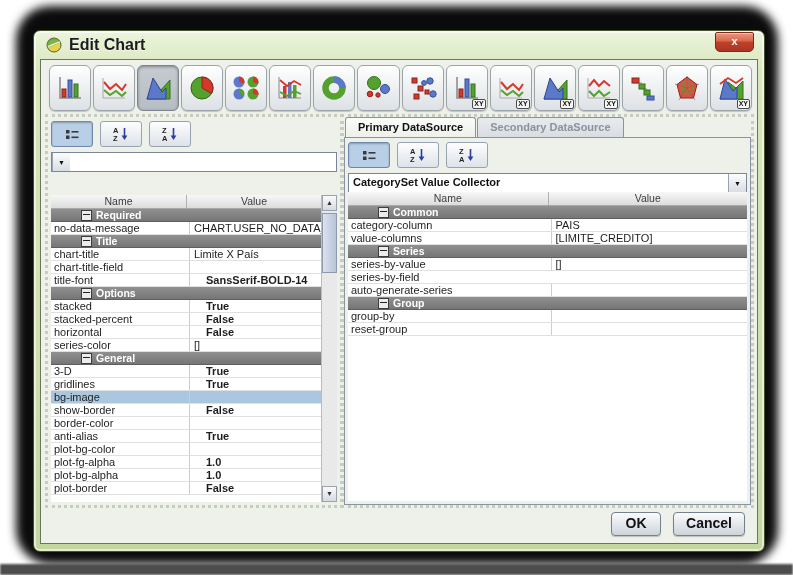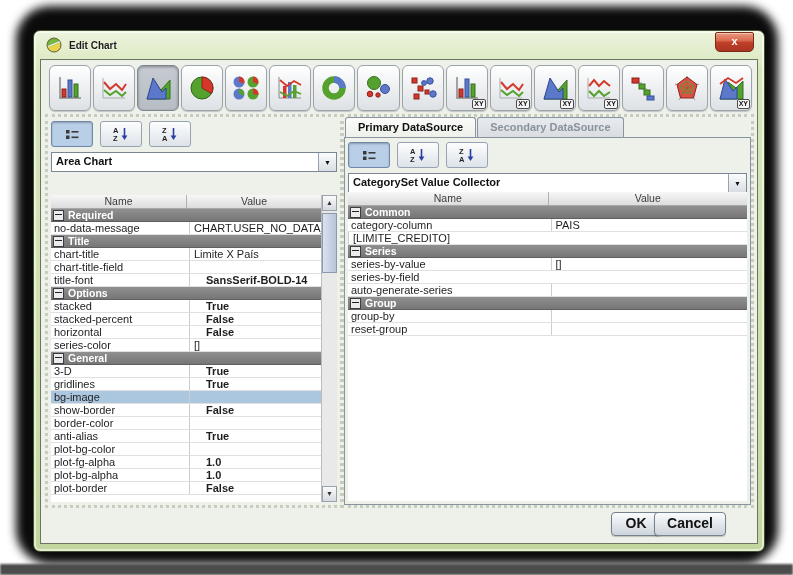--- a/index.html
+++ b/index.html
@@ -8,21 +8,21 @@
   .shadow-blob{position:absolute;left:16px;top:6px;width:762px;height:558px;background:#0b0b0b;
     border-radius:34px;filter:blur(5px);}
   .bottom-band{position:absolute;left:0;bottom:0;width:793px;height:11px;background:#4c4c4c;filter:blur(1px);}
 
   
   .dialog{position:absolute;left:33px;top:30px;width:730px;height:520px;border-radius:7px;
     background:linear-gradient(180deg,#ecf4dd 0%,#d8e6ba 8%,#cfe0ad 60%,#c3d69e 100%);
     border:1px solid #45522f;box-shadow:inset 0 0 0 2px rgba(255,255,255,.55);}
   .titlebar{position:absolute;left:0;top:0;right:0;height:28px;display:flex;align-items:center;padding-left:12px;}
   .app-icon{width:16px;height:16px;display:inline-block;margin-right:7px;}
-  .win-title{font-size:10px;font-weight:bold;color:#1c1c1c;text-shadow:0 1px 0 rgba(255,255,255,.7);}
+  .win-title{font-size:16px;font-weight:bold;color:#1c1c1c;text-shadow:0 1px 0 rgba(255,255,255,.7);}
   .close-btn{position:absolute;top:1px;right:10px;width:37px;height:18px;border:1px solid #7c2a18;
     border-radius:2px 2px 5px 5px;background:linear-gradient(180deg,#e99a80 0%,#d8664b 45%,#c2402a 50%,#b23category 100%);
     background:linear-gradient(180deg,#e99a80 0%,#d8664b 45%,#c2402a 50%,#a93522 100%);
     color:#fff;font-size:11px;font-weight:bold;line-height:16px;text-align:center;cursor:pointer;
     box-shadow:inset 0 1px 0 rgba(255,255,255,.45);}
   .content{position:absolute;left:6px;right:6px;top:28px;bottom:7px;background:#eef0ea;border:1px solid #6c7560;}
 
   
   .chart-toolbar{position:absolute;left:3px;top:3px;right:3px;height:49px;display:flex;align-items:center;padding-left:5px;}
   .chart-btn{width:42px;height:44px;margin-right:2px;border:1px solid #9ba3ab;border-radius:6px;
@@ -56,21 +56,21 @@
     border-bottom:1px solid #a8a8a8;}
   .th{font-size:10.5px;color:#3c3c3c;text-align:center;line-height:13px;}
   .th.name{width:50%;border-right:1px solid #b0b0b0;}
   .th.value{flex:1;}
   .prow{display:flex;height:12px;line-height:12px;font-size:11px;color:#1e1e1e;border-bottom:1px solid #e0e0e0;background:#fff;cursor:default;}
   .prow .c-name{width:50%;padding-left:3px;white-space:nowrap;overflow:hidden;}
   .prow .c-value{flex:1;padding-left:4px;border-left:1px solid #cdcdcd;white-space:nowrap;overflow:hidden;}
   .prow .c-value.bold{font-weight:bold;padding-left:16px;}
   .prow.selected{background:var(--selrow,#abc7e0);}
   .srow{display:flex;align-items:center;height:12px;background:linear-gradient(180deg,#909090,#767676);
-    color:#fff;font-size:10.5px;font-weight:bold;border-bottom:1px solid #5f5f5f;}
+    color:#fff;font-size:10.5px;font-weight:bold;border-bottom:1px solid #5f5f5f;padding-left:28px;}
   .minus-box{width:9px;height:9px;margin:0 4px 0 2px;background:#ececec;border:1px solid #3c3c3c;position:relative;flex:none;}
   .minus-box::after{content:"";position:absolute;left:1px;right:1px;top:3px;height:1px;background:#222;}
 
   
   .vscroll{width:15px;background:#e9e9e9;border-left:1px solid #bcbcbc;display:flex;flex-direction:column;flex:none;}
   .sb-btn{height:14px;background:linear-gradient(180deg,#fafafa,#d6dae0);border:1px solid #9aa2ac;
     font-size:7px;color:#333;text-align:center;line-height:13px;cursor:pointer;flex:none;}
   .sb-track{flex:1;position:relative;}
   .sb-thumb{position:absolute;left:0;right:0;top:2px;height:58px;background:linear-gradient(90deg,#dbe2ef,#b9c4d8);
     border:1px solid #8d99ad;cursor:grab;}
@@ -82,21 +82,21 @@
   .tab.active{background:linear-gradient(180deg,#fbfcfa,#eef0ea);color:#111;position:relative;z-index:2;}
   .tab.inactive{background:linear-gradient(180deg,#e8ebee,#d9dde2);color:#8a929b;}
   .tab-body{position:absolute;left:0;right:0;top:20px;bottom:0;border:1px solid #8a94a0;background:#eef0ea;}
   .tab-body .table-area{top:54px;}
 
   
   .footer-btn{position:absolute;bottom:7px;height:22px;border:1px solid #75818f;border-radius:4px;
     background:linear-gradient(180deg,#fafbfc 0%,#e4e8ec 50%,#ccd3da 100%);font-size:14px;font-weight:bold;color:#111;
     text-align:center;line-height:21px;cursor:pointer;box-shadow:0 1px 1px rgba(0,0,0,.2);}
   .ok-btn{right:96px;width:48px;}
-  .cancel-btn{right:31px;width:70px;margin-left:23px;}
+  .cancel-btn{right:12px;width:70px;margin-left:23px;}
 </style>
 </head>
 <body>
 
 <div class="stage">
   <div class="shadow-blob"></div>
   <div class="bottom-band"></div>
 
   <div class="dialog">
     <div class="titlebar">
@@ -274,21 +274,20 @@
             <div class="view-btn">
               <svg width="18" height="16" viewBox="0 0 18 16">
                 <text x="1" y="7" font-size="7.5" font-weight="bold" fill="#222">Z</text>
                 <text x="1" y="15" font-size="7.5" font-weight="bold" fill="#222">A</text>
                 <path d="M12.5 2v8.5" stroke="#2b3fa0" stroke-width="1.6"></path>
                 <path d="M9.6 9.5l2.9 4.5 2.9-4.5z" fill="#2b3fa0"></path>
               </svg>
             </div>
           </div>
         <div class="combo">
-          <span class="combo-text">Area Chart</span>
           <span class="combo-btn">▼</span>
         </div>
         <div class="table-area">
           <div class="tbl" id="leftTable">
               <div class="tbl-header">
                 <span class="th name">Name</span>
                 <span class="th value">Value</span>
               </div>
               <div class="srow">
                 <span class="minus-box"></span>
@@ -433,20 +432,21 @@
                 </div>
                 <div class="srow">
                   <span class="minus-box"></span>
                   <span>Common</span>
                 </div>
                 <div class="prow">
                   <span class="c-name">category-column</span>
                   <span class="c-value">PAIS</span>
                 </div>
                 <div class="prow">
+                  <span class="c-name">value-columns</span>
                   <span class="c-value">[LIMITE_CREDITO]</span>
                 </div>
                 <div class="srow">
                   <span class="minus-box"></span>
                   <span>Series</span>
                 </div>
                 <div class="prow">
                   <span class="c-name">series-by-value</span>
                   <span class="c-value">[]</span>
                 </div>

